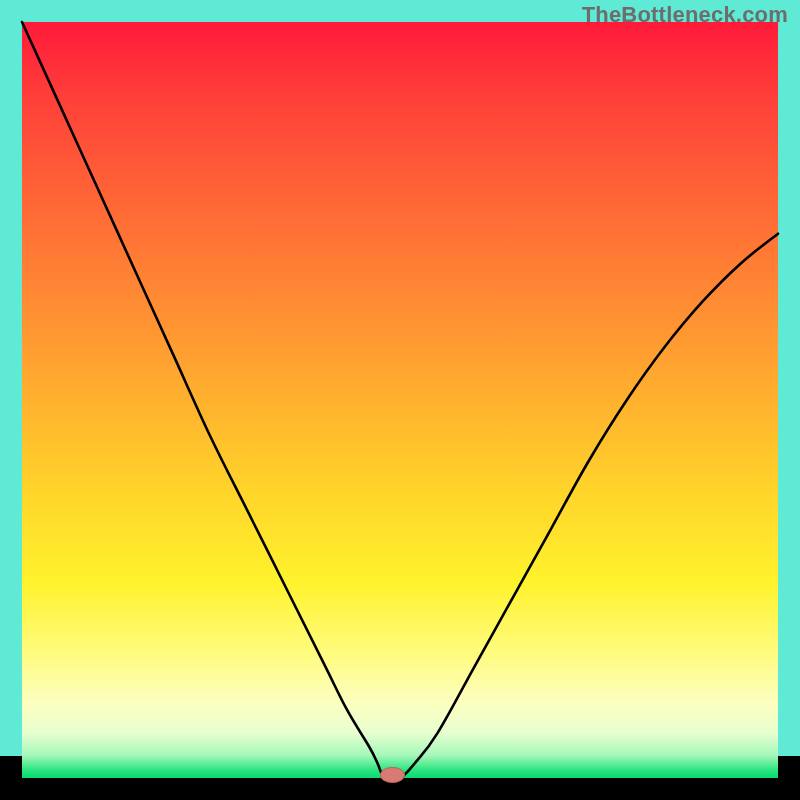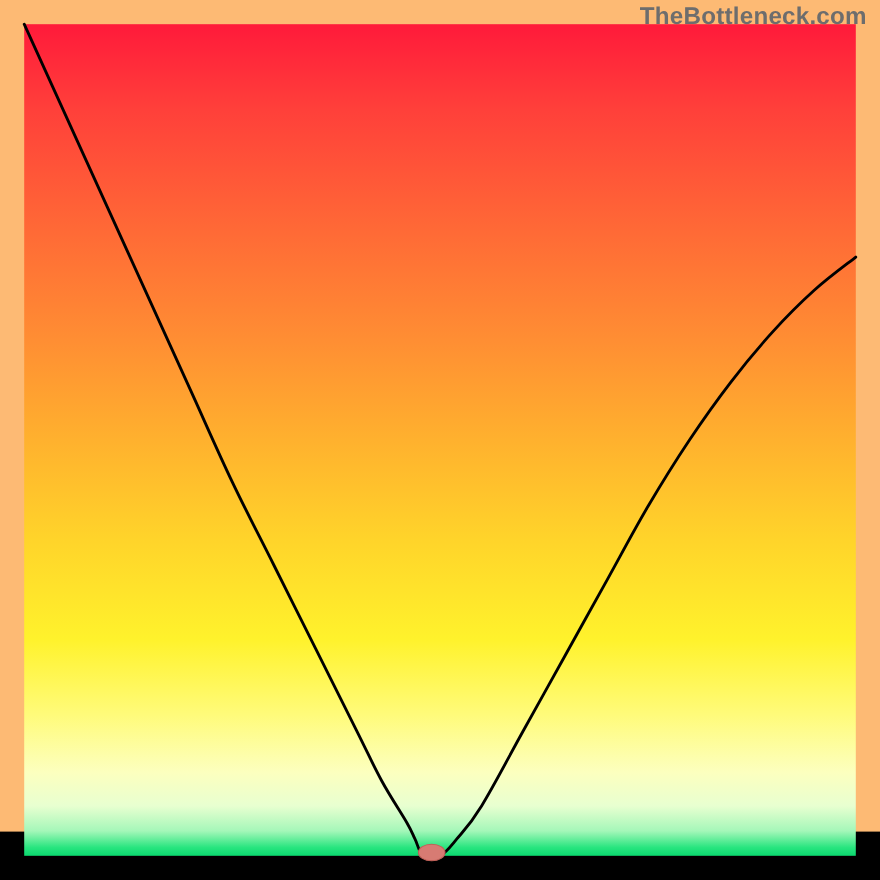--- a/index.html
+++ b/index.html
@@ -8,21 +8,21 @@
     width: 800px;
     height: 800px;
     background: #000;
     font-family: Arial, Helvetica, sans-serif;
     overflow: hidden;
   }
   .frame {
     position: relative;
     width: 800px;
     height: 756px;
-    background: #fdba74;
+    background: #5eead4;
   }
   .plot-area {
     position: absolute;
     left: 22px;
     top: 22px;
     width: 756px;
     height: 756px;
     
     background: linear-gradient(to bottom,
       #ff1a3a 0%,

